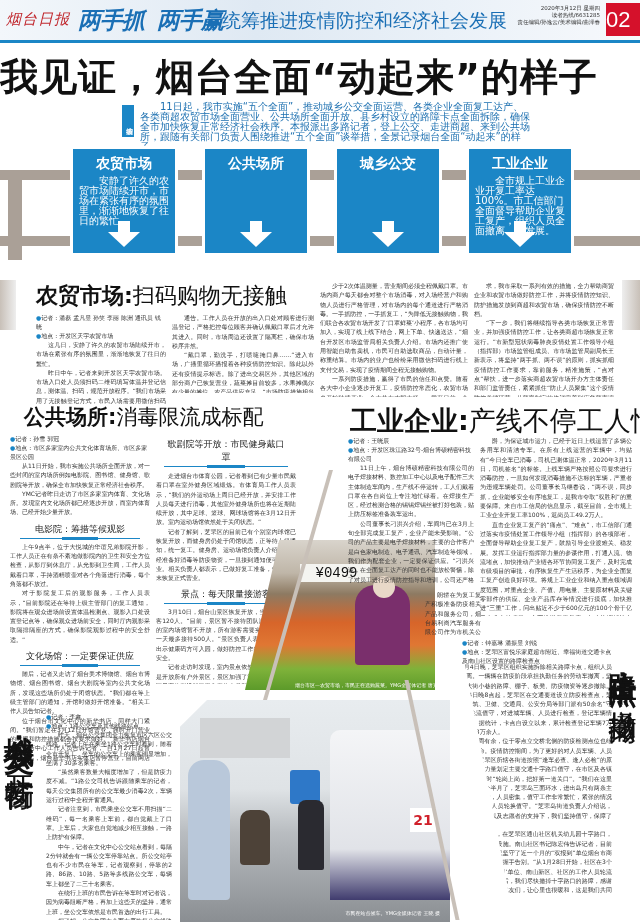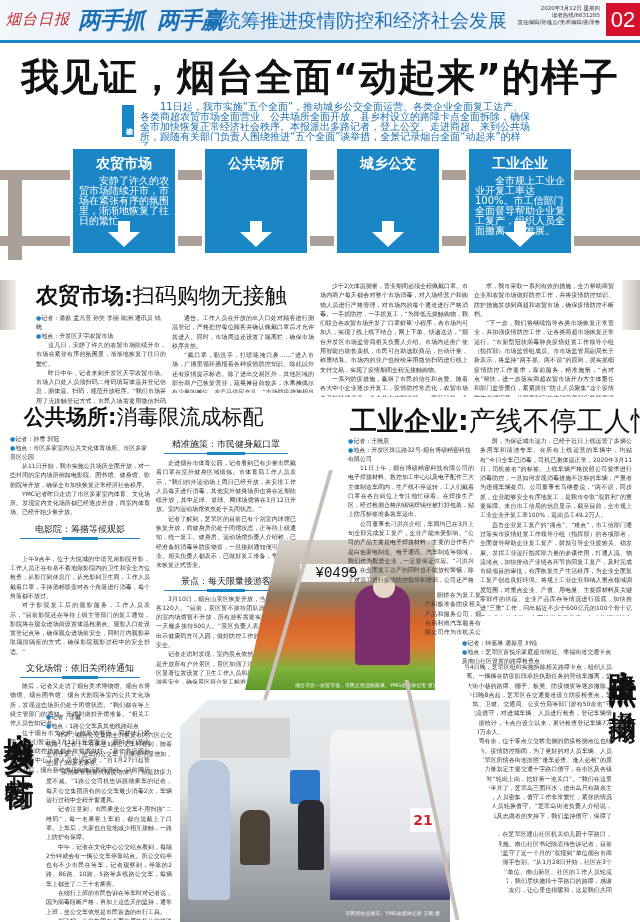--- a/index.html
+++ b/index.html
@@ -5,23 +5,23 @@
   * { margin:0; padding:0; box-sizing:border-box; }
   body { width:640px; height:922px; background:#fff; font-family:"DejaVu Sans","Liberation Sans",sans-serif; overflow:hidden; position:relative; color:#222; }
   .abs { position:absolute; }
   
   #masthead { left:0; top:0; width:640px; height:42px; background:linear-gradient(90deg,#f3f7fb 0%,#dfe9f3 40%,#eaf1f8 70%,#f7f9fc 100%); }
   #masthead .rule { position:absolute; left:0; top:40px; width:640px; height:3px; background:#1b86c6; }
   .paper-logo { left:6px; top:10px; font-family:"DejaVu Serif",serif; font-size:15px; color:#c0272d; font-style:italic; letter-spacing:1px; }
   .slogan { left:78px; top:5px; font-size:23px; font-weight:bold; font-style:italic; color:#1a6fb5; letter-spacing:-1px; }
   .slogan-sub { left:222px; top:8px; font-size:19px; color:#1a6fb5; letter-spacing:0px; }
   .meta { right:40px; top:5px; text-align:right; font-size:5.5px; line-height:7px; color:#333; }
-  .pagenum { left:606px; top:3px; width:34px; height:33px; background:#d5112b; color:#fff; font-size:22px; text-align:center; line-height:33px; font-family:"Liberation Sans",sans-serif; }
-  
-  .headline { left:0; top:52px; width:640px; text-align:center; font-size:38px; font-weight:bold; color:#111; letter-spacing:1px; font-family:"DejaVu Sans",sans-serif; }
+  .pagenum { left:606px; top:3px; width:34px; height:33px; background:#d5112b; color:#fff; font-size:22px; text-align:left; line-height:33px; font-family:"Liberation Sans",sans-serif; }
+  
+  .headline { left:0; top:52px; width:640px; font-size:38px; font-weight:bold; color:#111; letter-spacing:1px; font-family:"DejaVu Sans",sans-serif; }
   .editor-tag { left:122px; top:105px; width:12px; height:32px; background:#1b86c6; color:#fff; font-size:7px; line-height:10px; text-align:center; padding-top:1px; }
   .lede { left:140px; top:102px; width:390px; font-size:10px; line-height:10px; color:#1b6fb0; text-indent:2em; }
   
   .band { background:#aaa097; height:10px; }
   .vband { background:#aaa097; width:14px; }
   .fbox { width:108px; height:110px; background:#fff; padding:3px; }
   .fbox-inner { width:100%; height:100%; background:#1b86c6; padding:6px 6px; position:relative; color:#fff; }
   .fbox-title { text-align:center; font-size:14px; font-weight:bold; margin-bottom:3px; }
   .fbox-text { font-size:10px; line-height:10px; text-indent:2em; }
   .arrow-shaft { position:absolute; left:50%; bottom:20px; transform:translateX(-50%); width:12px; height:12px; background:#fff; }
@@ -122,29 +122,29 @@
 <div class="abs" style="left:622px;top:280px;width:18px;height:50px;background:linear-gradient(90deg,#eee,#c8c0b8);"></div>
 
 <div class="abs sec-head" style="left:24px;top:403px;font-size:21px;">
   <span>公共场所</span><span>:</span><span class="sub">消毒限流成标配</span>
 </div>
 <div class="abs" style="left:10px;top:434px;width:140px;">
   <div class="byline"><span class="dot">●</span><span>记者：孙雪 郭冠</span></div>
   <div class="byline"><span class="dot">●</span><span>地点：市区多家室内公共文化体育场所、市区多家景区公园</span></div>
   <p class="body-text">从11日开始，我市实施公共场所全面开放，对一些封闭的室内场所例如电影院、图书馆、健身馆、歌剧院等开放，确保全市加快恢复正常经济社会秩序。</p>
   <p class="body-text">YMC记者昨日走访了市区多家室内体育、文化场所。发现室内文化场所都已经逐步开放，而室内体育场、已经开始少量开放。</p>
-  <div class="sub-head" style="margin:6px 10px 15px">电影院：筹措等候观影</div>
+  <div class="sub-head" style="margin:6px 10px 3px">电影院：筹措等候观影</div>
   <p class="body-text">上午9点半，位于大悦城的华谊兄弟影院开影，工作人员正在有条不紊地做影院内的卫生和安全方位检查，从影厅到休息厅，从光影到卫生间，工作人员戴着口罩，手持酒精喷壶对各个角落进行消毒，每个角落都不放过。</p>
   <p class="body-text">对于影院复工后的观影服务，工作人员表示，“目前影院还在等待上级主管部门的复工通知，影院将在观众进场前设置体温检测点、观影入口处设置登记点等，确保观众进场前安全，同时厅内观影采取隔排隔座的方式，确保影院观影过程中的安全舒适。”</p>
-  <div class="sub-head" style="margin:6px 10px 3px">文化场馆：依旧关闭待通知</div>
+  <div class="sub-head" style="margin:6px 10px 3px">文化场馆：一定要保证供应</div>
   <p class="body-text">随后，记者又走访了烟台美术博物馆、烟台市博物馆、烟台图书馆、烟台大剧院等室内公共文化场所，发现这些场所仍处于闭馆状态。“我们都在等上级主管部门的通知，开馆时做好开馆准备。”相关工作人员告知记者。</p>
   <p class="body-text" style="height:48px;overflow:hidden">位于烟台市文化中心的新华书店，同样大门紧闭。“我们暂定在3月12日开馆营业，届时开门营业的时间和防控措施都会按要求做好。”新华书店烟台新华书店中心工作人员告诉记者，“自1月27日起暂停营业后，烟台新华书店实体店暂停营业，目前网店正常运营，每日安排专人值班，接听咨询电话，做好消毒工作。”</p>
 </div>
 <div class="abs" style="left:156px;top:434px;width:140px;height:250px;overflow:hidden;">
-  <div class="sub-head" style="margin:4px 8px 4px">精准施策：市民健身戴口罩</div>
+  <div class="sub-head" style="margin:4px 8px 4px">歌剧院等开放：市民健身戴口罩</div>
   <p class="body-text">走进烟台市体育公园，记者看到已有少量市民戴着口罩在室外健身区域锻炼。市体育局工作人员表示，“我们的外运动场上周日已经开放，并安排工作人员每天进行消毒，其他室外健身场所也将在近期陆续开放，其中足球、篮球、网球场馆将在3月12日开放。室内运动场馆依然处于关闭状态。”</p>
   <p class="body-text">记者了解到，芝罘区的目前已有个别室内球馆已恢复开放，而健身房仍处于闭馆状态，正等待上级通知，统一复工。健身房、运动场馆负责人介绍称，已经准备好消毒等防疫物资，一旦接到通知便可开门营业。相关负责人都表示，已做好复工准备，争取本周末恢复正式营业。</p>
   <div class="sub-head" style="margin:5px 8px 3px">景点：每天限量接游客</div>
   <p class="body-text">3月10日，烟台山景区恢复开放，当天共接待游客120人。“目前，景区暂不接待团队游客，景区内的室内场馆暂不开放，所有游客需要实名制‘预约’，一天最多接待500人。”景区负责人表示，游客需要出示健康码方可入园，做好防控工作的同时确保游客安全。</p>
   <p class="body-text">记者走访时发现，室内景点依然不开放参观，但是开放所有户外景区，景区加强了消毒频率，在各景区显著位置设置了卫生工作人员和应急预案等，保障游客安全，确保景区符合复工标准，陆续开放游客。</p>
 
 </div>
 
 <div class="abs photo" style="left:245px;top:540px;width:190px;height:150px;clip-path:polygon(18% 0,100% 0,100% 100%,0 100%);background:linear-gradient(180deg,#d9d4cc 0%,#bfb6a8 22%,#8d7a62 36%,#d7652a 55%,#e07733 70%,#7fb23a 86%,#5c9a2a 100%);text-align:center;">
   <div class="abs" style="left:55px;top:24px;width:70px;height:18px;background:#f4f4f0;color:#111;font-size:14px;font-family:'Liberation Mono',monospace;line-height:18px;padding-left:3px;">¥0499</div>

